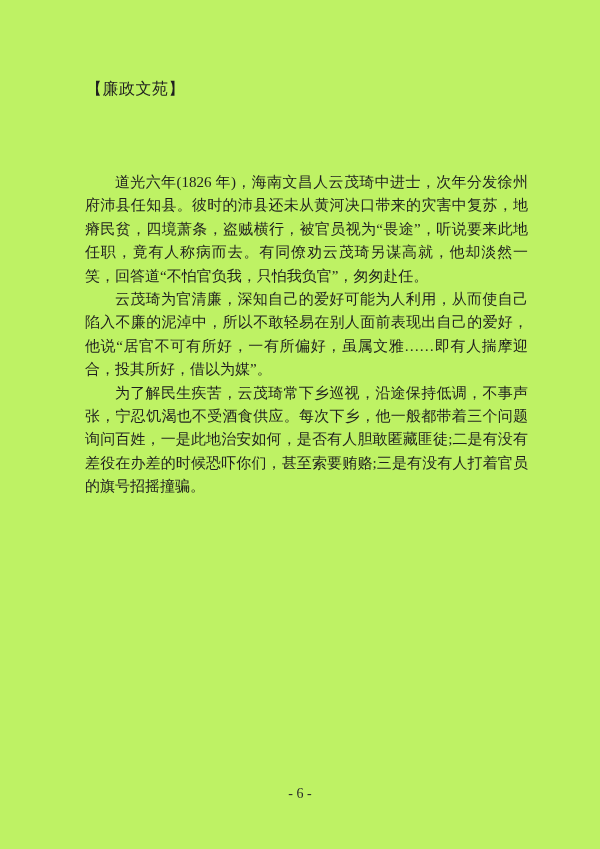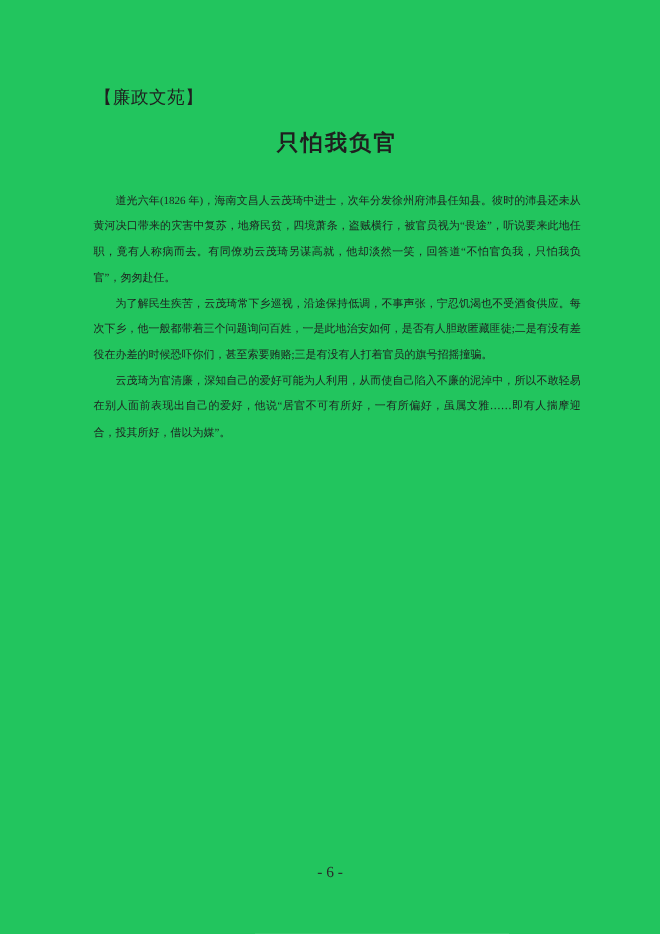--- a/index.html
+++ b/index.html
@@ -5,21 +5,21 @@
   html, body {
     margin: 0;
     padding: 0;
     background: #ffffff;
   }
   .page {
     position: relative;
     width: 600px;
     height: 849px;
     margin: 0 auto;
-    background: #22c55e;
+    background: #bef264;
     overflow: hidden;
     font-family: "Liberation Serif", "DejaVu Serif", serif;
     color: #1f1f1f;
   }
   .section-tag {
     position: absolute;
     top: 79px;
     left: 86px;
     font-size: 16px;
     letter-spacing: 0.5px;
@@ -34,21 +34,21 @@
     text-align: center;
     font-size: 20px;
     font-weight: bold;
     letter-spacing: 2px;
   }
   .article-body {
     position: absolute;
     top: 171px;
     left: 85px;
     width: 443px;
-    font-size: 10px;
+    font-size: 15px;
     line-height: 23.4px;
     text-align: justify;
     text-justify: inter-ideograph;
   }
   .article-body p {
     margin: 0;
     padding: 0;
     text-indent: 2em;
   }
   .page-footer {
@@ -61,25 +61,24 @@
     color: #2a2a2a;
   }
 </style>
 </head>
 <body>
 
 <div class="page">
 
   <div class="section-tag">【廉政文苑】</div>
 
-  <h1 class="article-title">只怕我负官</h1>
 
   <div class="article-body">
       <p>道光六年(1826 年)，海南文昌人云茂琦中进士，次年分发徐州府沛县任知县。彼时的沛县还未从黄河决口带来的灾害中复苏，地瘠民贫，四境萧条，盗贼横行，被官员视为“畏途”，听说要来此地任职，竟有人称病而去。有同僚劝云茂琦另谋高就，他却淡然一笑，回答道“不怕官负我，只怕我负官”，匆匆赴任。</p>
+      <p>云茂琦为官清廉，深知自己的爱好可能为人利用，从而使自己陷入不廉的泥淖中，所以不敢轻易在别人面前表现出自己的爱好，他说“居官不可有所好，一有所偏好，虽属文雅……即有人揣摩迎合，投其所好，借以为媒”。</p>
       <p>为了解民生疾苦，云茂琦常下乡巡视，沿途保持低调，不事声张，宁忍饥渴也不受酒食供应。每次下乡，他一般都带着三个问题询问百姓，一是此地治安如何，是否有人胆敢匿藏匪徒;二是有没有差役在办差的时候恐吓你们，甚至索要贿赂;三是有没有人打着官员的旗号招摇撞骗。</p>
-      <p>云茂琦为官清廉，深知自己的爱好可能为人利用，从而使自己陷入不廉的泥淖中，所以不敢轻易在别人面前表现出自己的爱好，他说“居官不可有所好，一有所偏好，虽属文雅……即有人揣摩迎合，投其所好，借以为媒”。</p>
     </div>
 
   <div class="page-footer">
     <span>- 6 -</span>
   </div>
 
 </div>
 
 </body></html>

